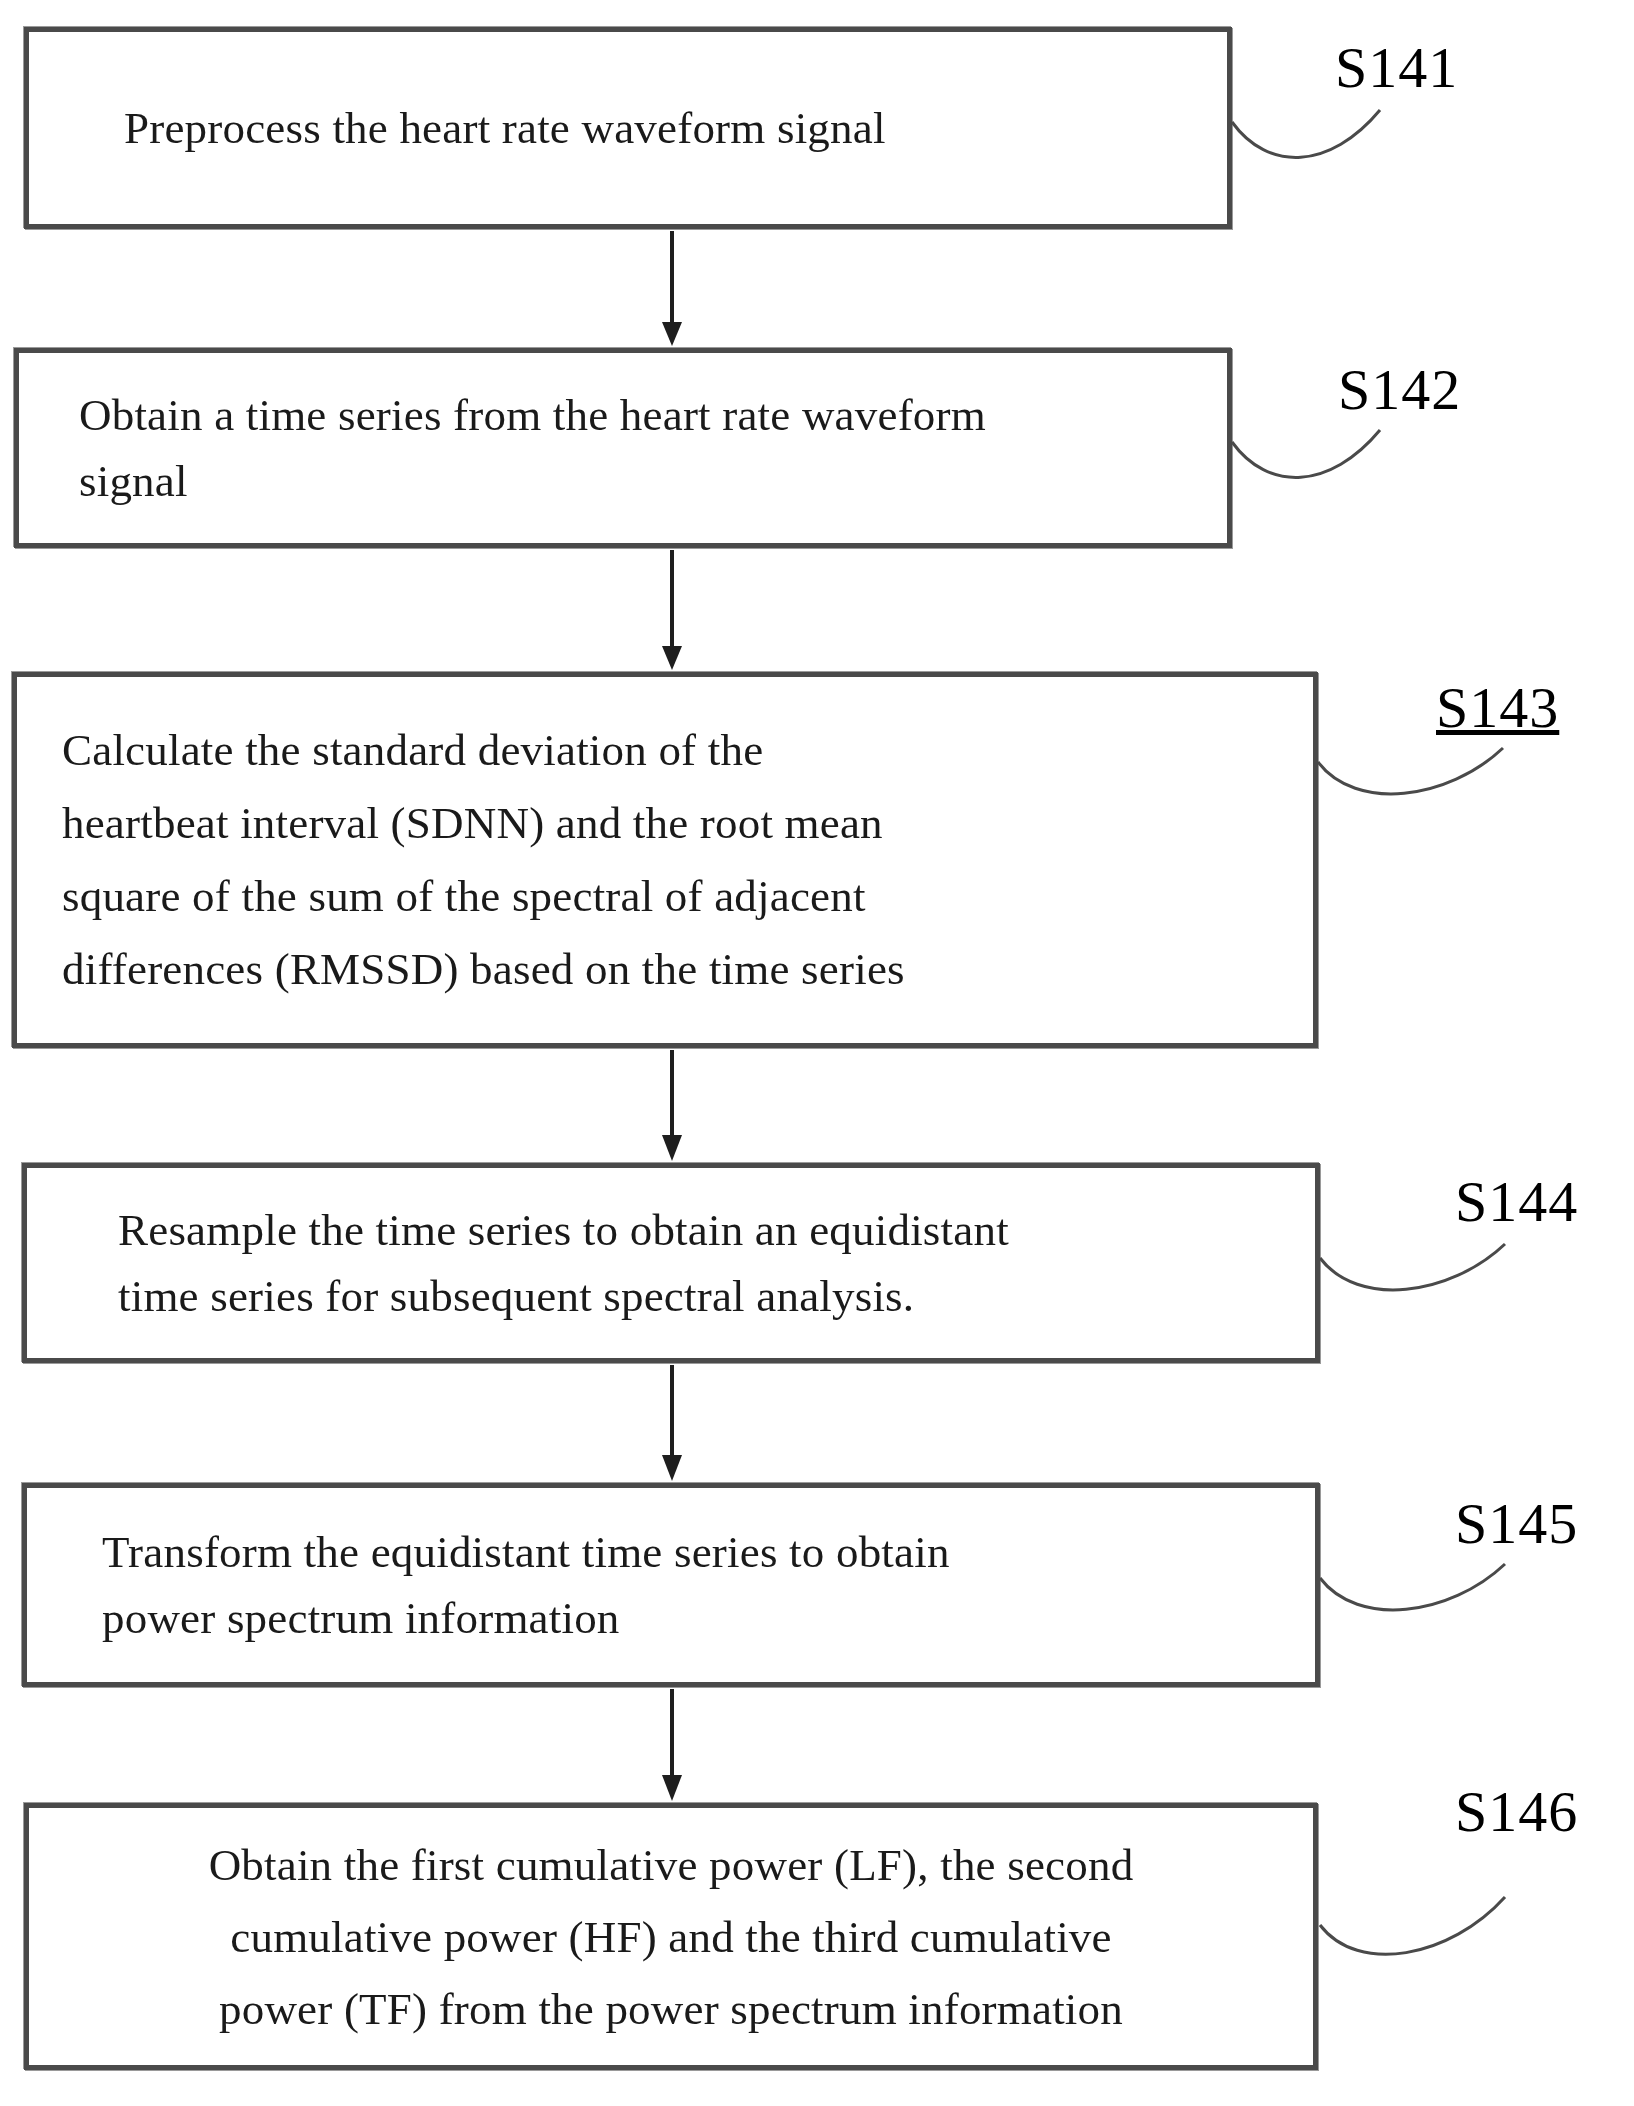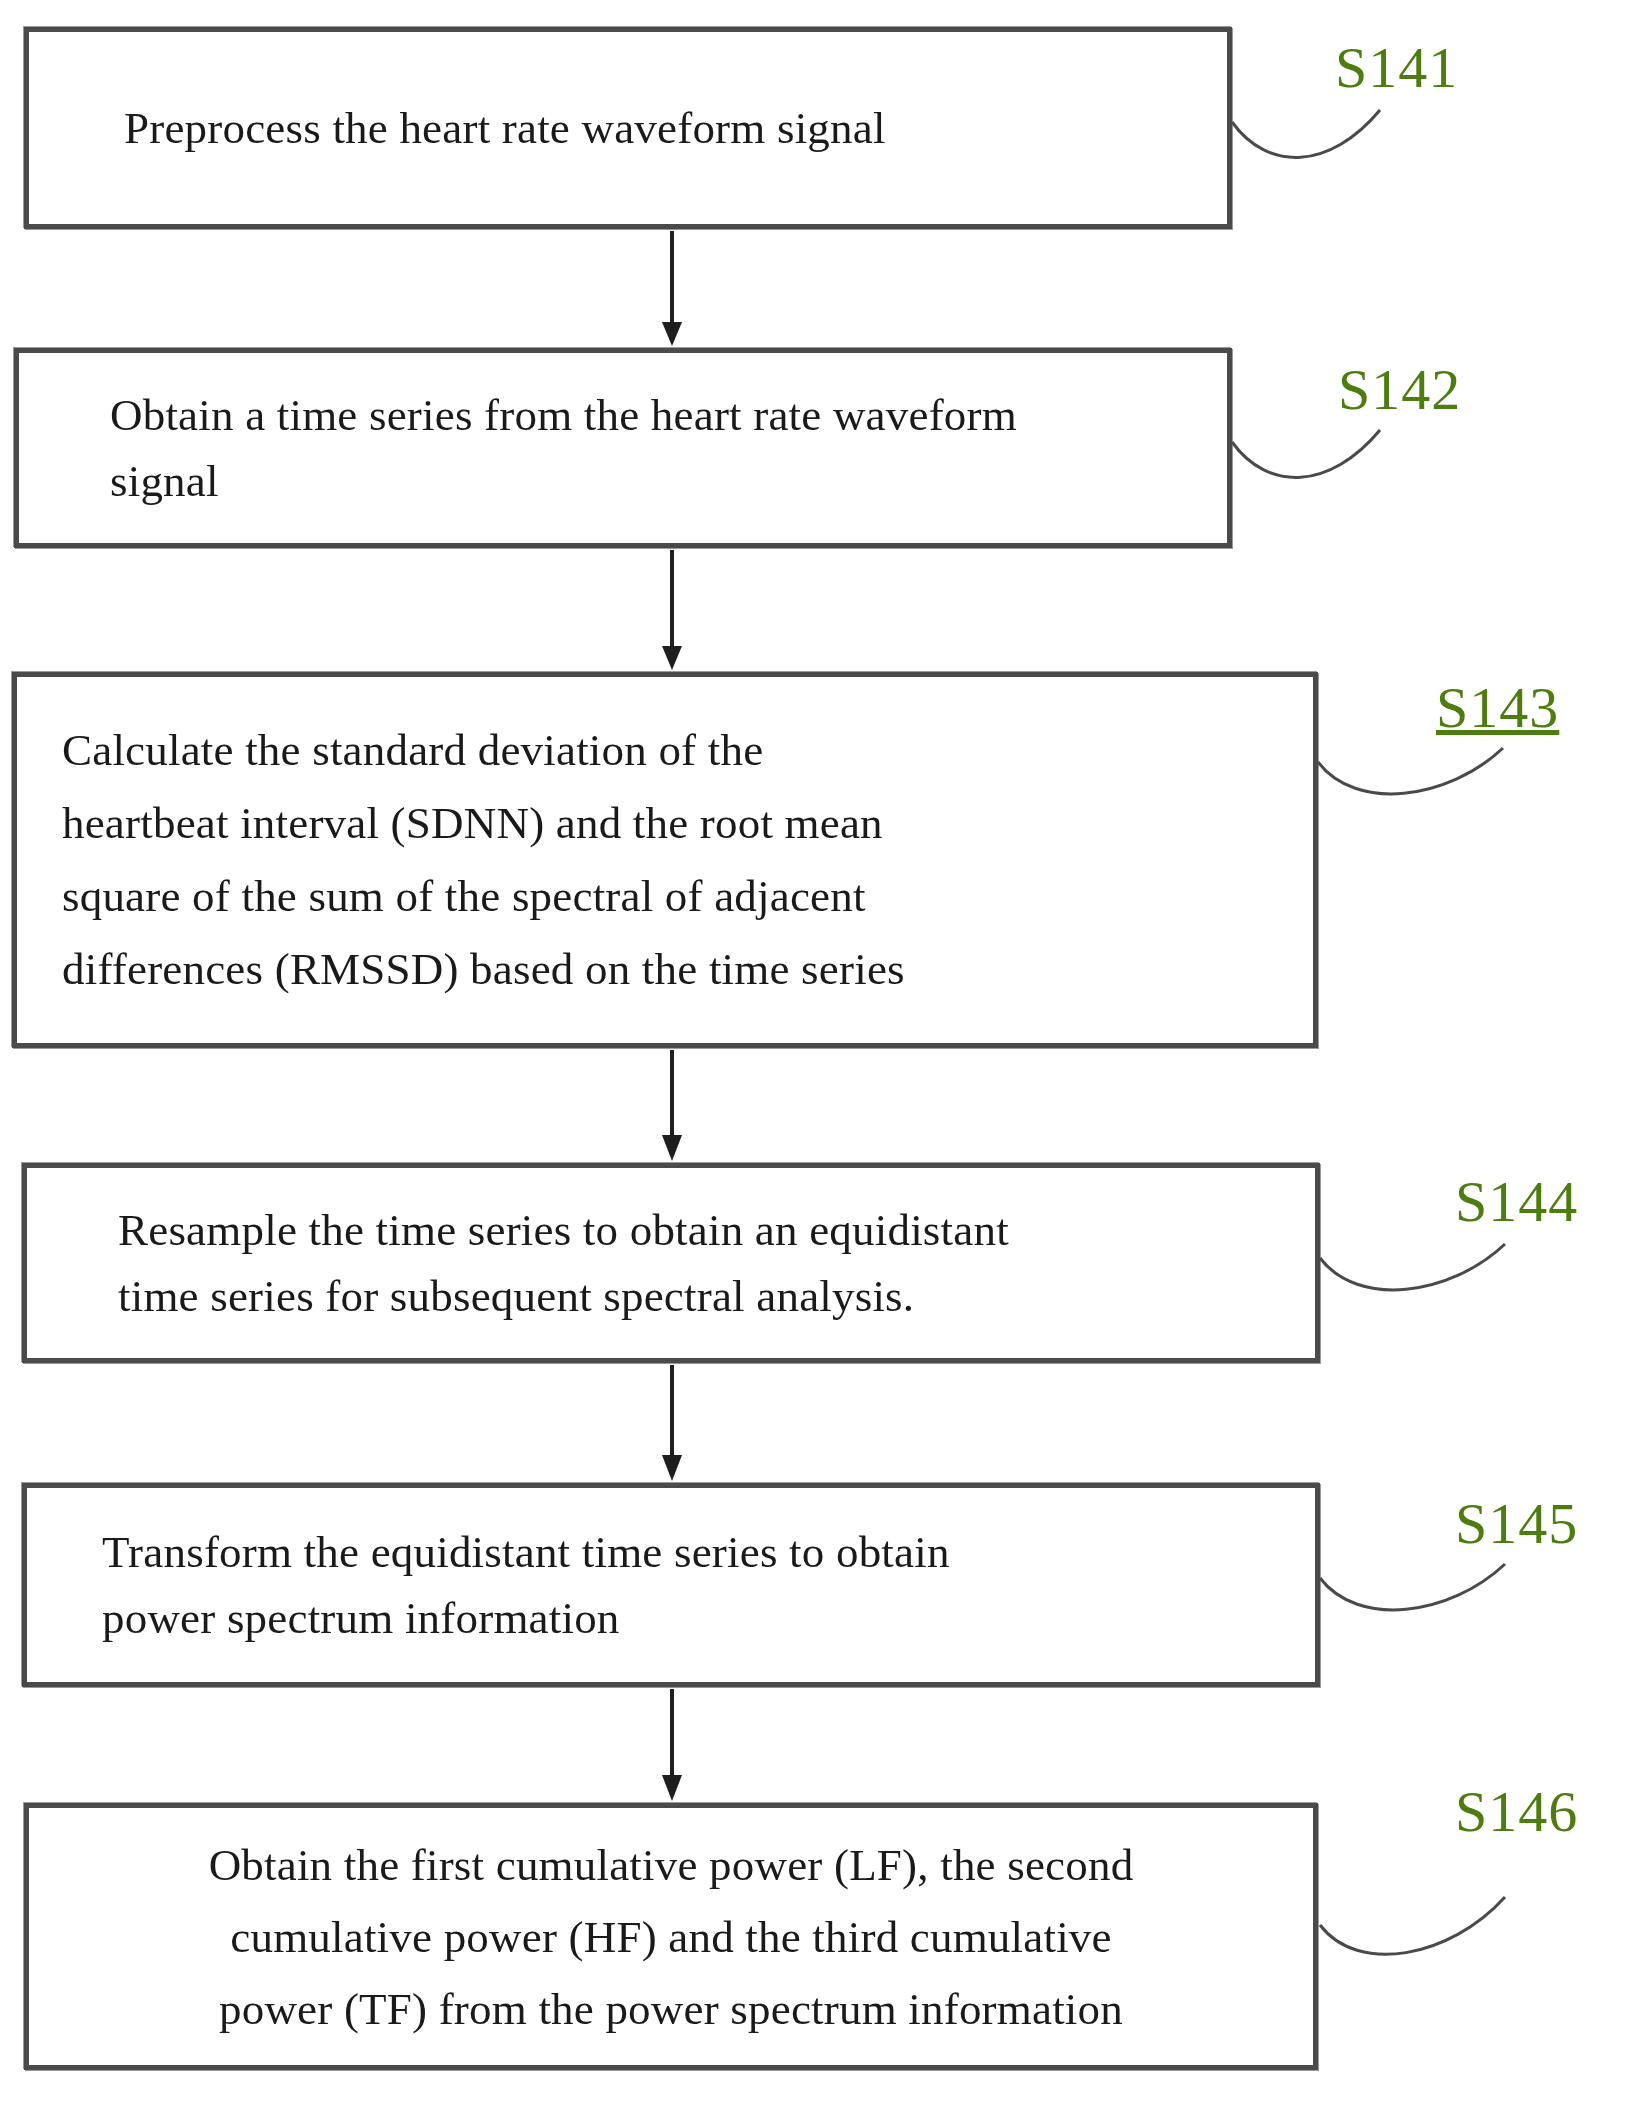--- a/index.html
+++ b/index.html
@@ -27,30 +27,30 @@
   }
   .flow-box .box-text {
     display: block;
     width: 100%;
     font-size: 45px;
     line-height: 66px;
     white-space: pre-line;
     letter-spacing: 0.2px;
   }
   .box-s141 .box-text { padding-left: 95px; padding-right: 30px; }
-  .box-s142 .box-text { padding-left: 91px; padding-right: 30px; }
+  .box-s142 .box-text { padding-left: 60px; padding-right: 30px; }
   .box-s143 .box-text { padding-left: 45px; padding-right: 20px; line-height: 73px; }
   .box-s144 .box-text { padding-left: 55px; padding-right: 30px; margin-left: 36px; }
   .box-s145 .box-text { padding-left: 75px; padding-right: 30px; }
   .box-s146 .box-text { text-align: center; padding-left: 25px; padding-right: 25px; line-height: 72px; }
   .step-label {
     position: absolute;
     font-size: 58px;
     line-height: 60px;
-    color: #4d7c0f;
+    color: #000000;
     letter-spacing: 1px;
   }
   #connector-layer {
     position: absolute;
     left: 0;
     top: 0;
     pointer-events: none;
   }
 </style>
 </head>

